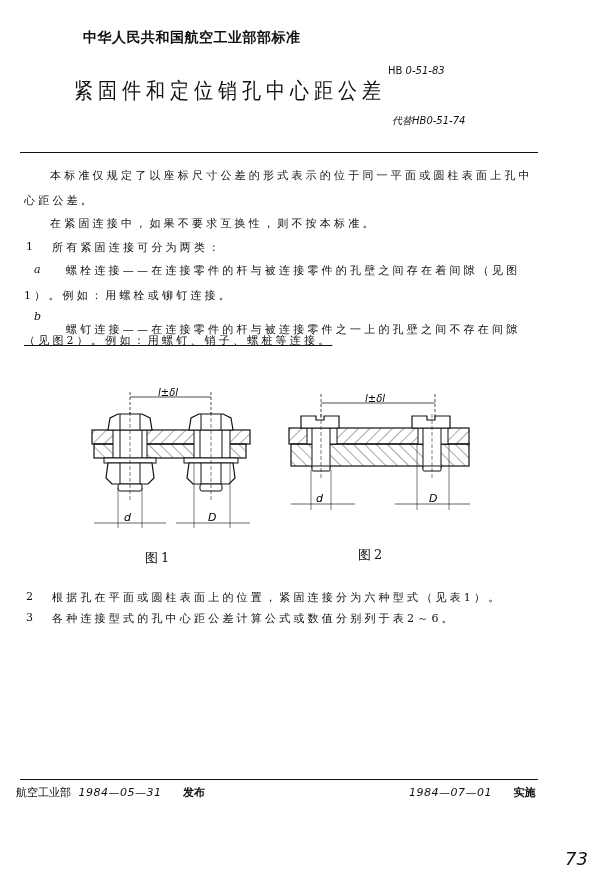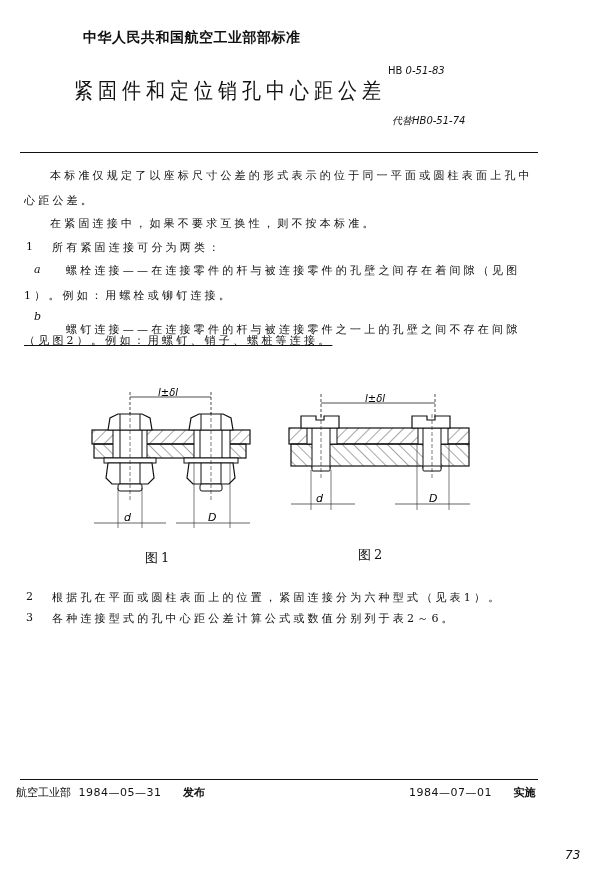--- a/index.html
+++ b/index.html
@@ -28,23 +28,23 @@
   }
   .rule { left: 20px; width: 518px; height: 0; border-top: 1.5px solid #111; }
   .line {
     font-size: 11px; white-space: nowrap; letter-spacing: 3.2px;
   }
   .fig-cap { font-size: 13px; letter-spacing: 3px; }
   .footer {
     font-family: "DejaVu Sans", "Liberation Sans", sans-serif;
     font-size: 11px; white-space: nowrap;
   }
-  .footer .date { font-size: 11px; letter-spacing: 0.5px; }
+  .footer .date { font-style: italic; font-size: 11px; letter-spacing: 0.5px; }
   .footer b { font-weight: bold; }
-  .page-no { left: 565px; top: 848px; font-family: "DejaVu Sans", sans-serif; font-style: italic; font-size: 12px; }
+  .page-no { left: 565px; top: 848px; font-family: "DejaVu Sans", sans-serif; font-style: italic; font-size: 18px; }
   svg text { font-family: "DejaVu Sans", sans-serif; font-style: italic; }
 </style>
 </head>
 <body>
 
 <div class="abs org">中华人民共和国航空工业部部标准</div>
 <div class="abs doctitle">紧固件和定位销孔中心距公差</div>
 <div class="abs std-no">
   <span>HB</span>
   <i>0-51-83</i>

